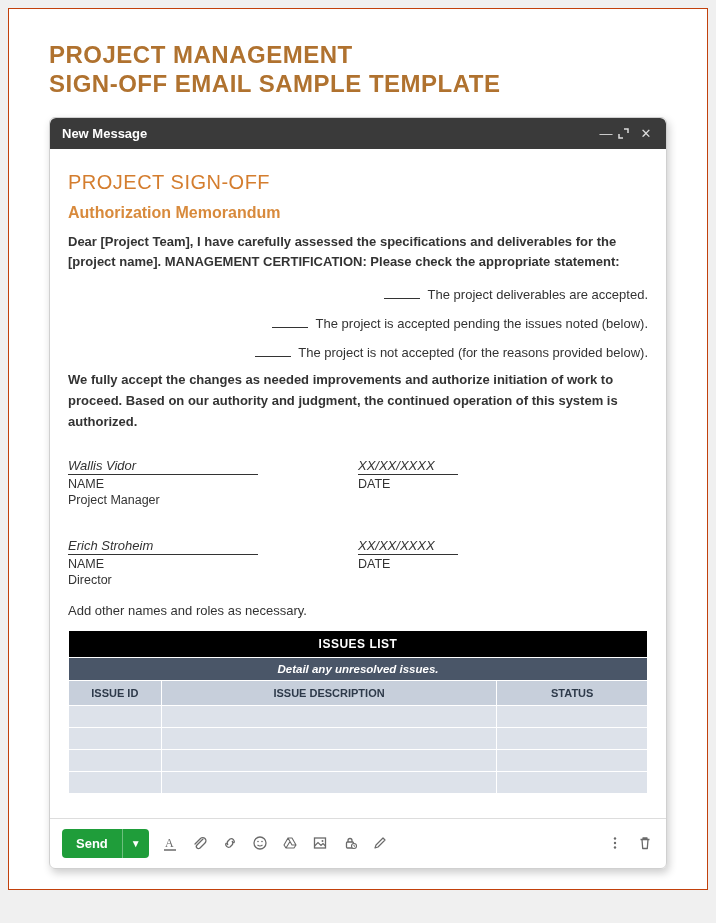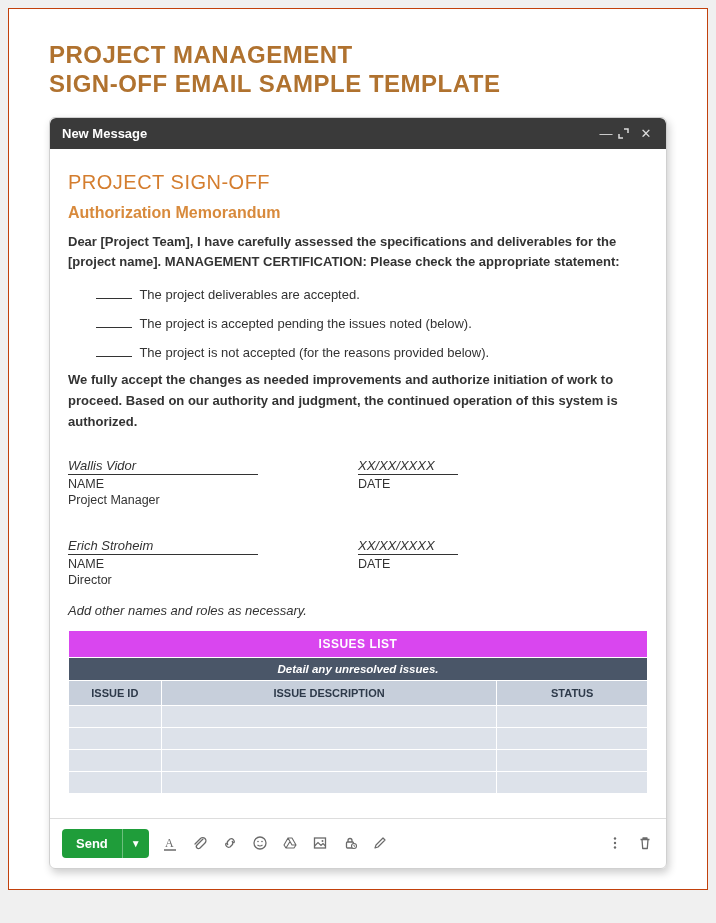--- a/index.html
+++ b/index.html
@@ -62,38 +62,38 @@
     letter-spacing: 0.5px;
   }
   .doc-sub {
     color: #d88a3c;
     font-weight: 700;
     font-size: 16px;
     margin-top: 10px;
   }
   .para { margin-top: 10px; line-height: 1.6; font-weight: bold; }
   .options { margin-top: 14px; padding-left: 28px; }
-  .opt { margin-top: 14px; }
+  .opt { margin-top: 14px; text-align: right; }
   .blank { display: inline-block; width: 36px; border-bottom: 1px solid #333; vertical-align: baseline; margin-right: 4px; }
   .sig-row { display: flex; margin-top: 18px; }
   .sig-col { flex: 1; }
   .sig-line { border-bottom: 1px solid #333; display: inline-block; min-width: 190px; font-style: italic; padding-bottom: 1px; margin-top: 7px; }
   .sig-label { margin-top: 2px; font-size: 12.5px; }
-  .note { font-style: italic; margin-top: 16px; }
+  .note { margin-top: 16px; }
   table.issues {
     width: 100%;
     border-collapse: collapse;
     margin-top: 12px;
     font-size: 12px;
   }
   table.issues th, table.issues td {
     border: 1px solid #fff;
   }
   .thead1 th {
-    background: #d946ef;
+    background: #000000;
     color: #fff;
     font-weight: 700;
     text-align: center;
     padding: 6px;
     font-size: 12px;
     letter-spacing: 0.5px;
   }
   .thead2 th {
     background: #4a5668;
     color: #fff;

